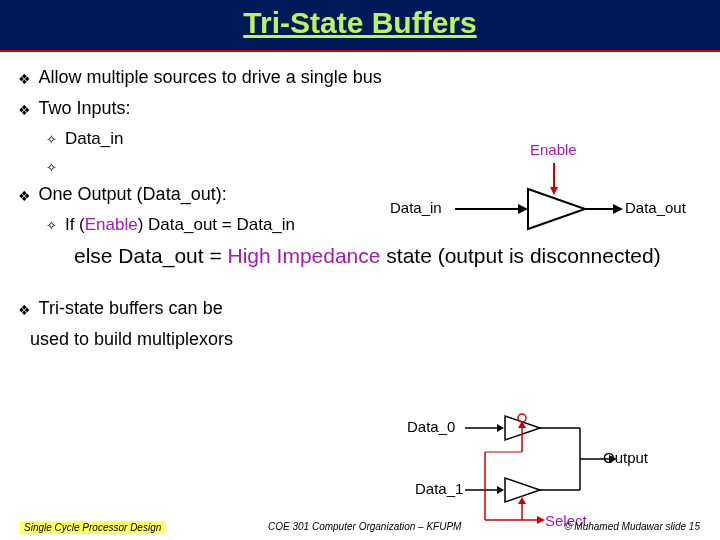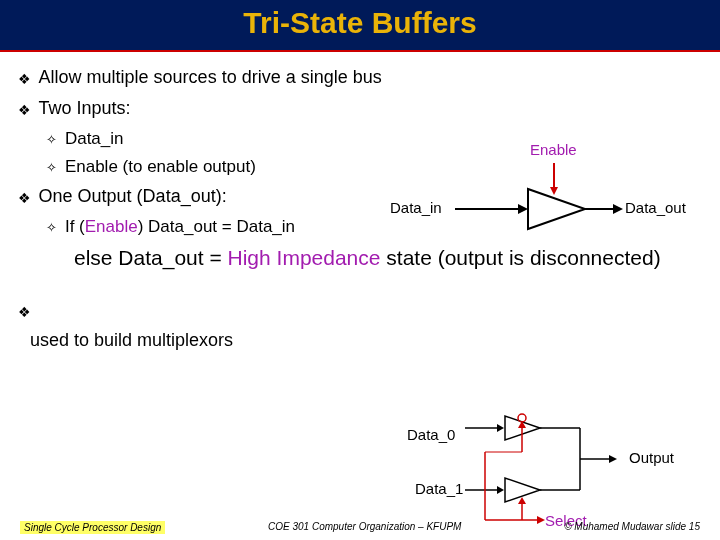--- a/index.html
+++ b/index.html
@@ -15,21 +15,21 @@
   .title-bar {
     background: #001a59;
     color: #fff;
     text-align: center;
     padding: 6px 0 10px 0;
     font-family: "Comic Sans MS", cursive, sans-serif;
     font-size: 30px;
     font-weight: bold;
     border-bottom: 2px solid #cc0000;
   }
-  .title-bar span { color: #eab308; }
+  .title-bar span { color: #bef264; text-decoration: underline; }
   .content {
     padding: 8px 18px 0 18px;
     font-size: 18px;
     color: #000;
     position: relative;
   }
   .bullet-row {
     display: flex;
     align-items: flex-start;
     margin: 4px 0;
@@ -112,41 +112,41 @@
   <div class="bullet-row">
     <span class="diamond">❖</span>
     <span>Two Inputs:</span>
   </div>
   <div class="sub-row">
     <span class="diamond2">✧</span>
     <span>Data_in</span>
   </div>
   <div class="sub-row">
     <span class="diamond2">✧</span>
-    <span>Enable (to enable output)</span>
   </div>
 
   <div class="bullet-row">
     <span class="diamond">❖</span>
     <span>One Output (Data_out):</span>
   </div>
   <div class="sub-row">
     <span class="diamond2">✧</span>
     <span>
       <span>If (</span><span class="red">Enable</span><span>) Data_out = Data_in</span>
     </span>
   </div>
   <div class="sub2-row">
     <span>else Data_out = </span><span class="red">High Impedance</span><span> state (output is disconnected)</span>
   </div>
 
   <div style="height:18px"></div>
 
   <div class="bullet-row">
     <span class="diamond">❖</span>
+    <span>Tri-state buffers can be</span>
   </div>
   <div class="bullet-row" style="margin-left:12px">
     <span>used to build multiplexors</span>
   </div>
 
   <div class="diag1">
     <span class="lbl red" style="top:-8px; left:140px;">Enable</span>
     <span class="lbl" style="top:50px; left:0px;">Data_in</span>
     <span class="lbl" style="top:50px; left:235px;">Data_out</span>
     <svg width="310" height="110">
@@ -154,23 +154,23 @@
       <polygon points="160,38 168,38 164,46" fill="#cc0000"></polygon>
       <line x1="65" y1="60" x2="135" y2="60" stroke="#000" stroke-width="2"></line>
       <polygon points="128,55 128,65 138,60" fill="#000"></polygon>
       <polygon points="138,40 138,80 195,60" fill="none" stroke="#000" stroke-width="2"></polygon>
       <line x1="195" y1="60" x2="230" y2="60" stroke="#000" stroke-width="2"></line>
       <polygon points="223,55 223,65 233,60" fill="#000"></polygon>
     </svg>
   </div>
 
   <div class="diag2">
-    <span class="lbl" style="top:6px; left:2px;margin-top:8px;">Data_0</span>
+    <span class="lbl" style="top:6px; left:2px;">Data_0</span>
     <span class="lbl" style="top:68px; left:10px;">Data_1</span>
-    <span class="lbl" style="top:37px; left:224px;">Output</span>
+    <span class="lbl" style="top:37px; left:198px;">Output</span>
     <span class="lbl red" style="top:100px; left:140px;">Select</span>
     <svg width="300" height="130">
 
       <line x1="60" y1="16" x2="97" y2="16" stroke="#000" stroke-width="1.5"></line>
       <polygon points="92,12 92,20 99,16" fill="#000"></polygon>
       <polygon points="100,4 100,28 135,16" fill="none" stroke="#000" stroke-width="1.5"></polygon>
       <circle cx="117" cy="6" r="4" fill="none" stroke="#cc0000" stroke-width="1.5"></circle>
 
       <line x1="60" y1="78" x2="97" y2="78" stroke="#000" stroke-width="1.5"></line>
       <polygon points="92,74 92,82 99,78" fill="#000"></polygon>

